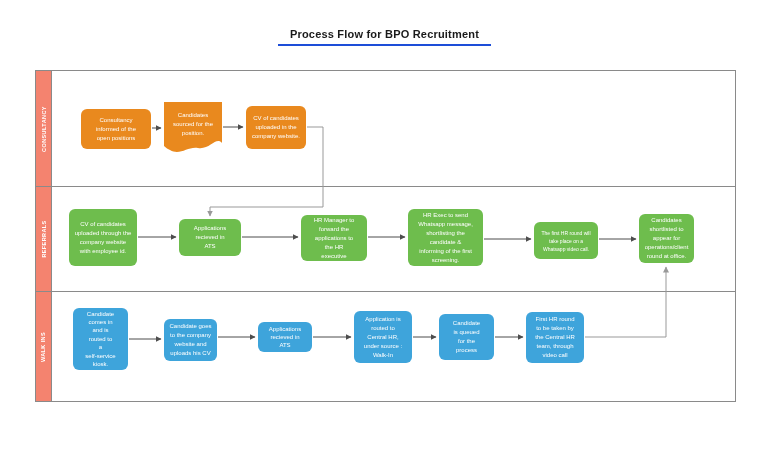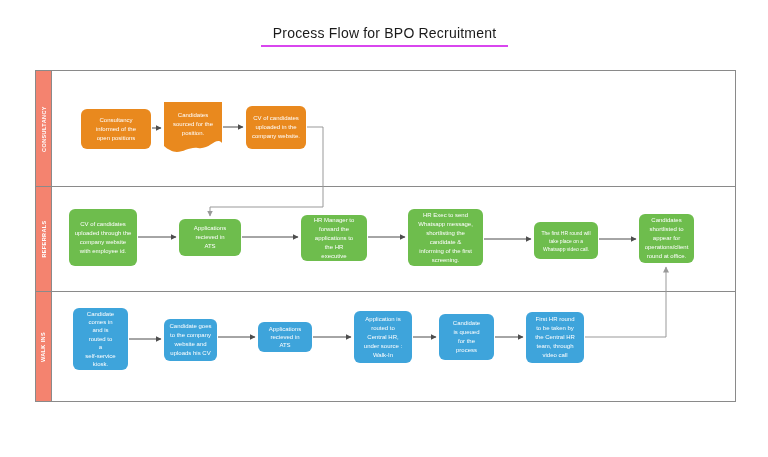--- a/index.html
+++ b/index.html
@@ -2,22 +2,22 @@
 <html><head>
 <meta charset="utf-8">
 <style>
   html,body{margin:0;padding:0;background:#ffffff;}
   .page{
     position:relative;width:768px;height:457px;background:#ffffff;overflow:hidden;
     font-family:"Liberation Sans",sans-serif;
   }
   .title-wrap{position:absolute;left:35px;top:24px;width:699px;text-align:center;}
   .title{
-    display:inline-block;font-size:14px;font-weight:normal;color:#1a1a1a;
-    padding:0 12px 4px 12px;border-bottom:2px solid #d946ef;letter-spacing:.2px;
+    display:inline-block;font-size:11px;font-weight:bold;color:#1a1a1a;
+    padding:0 12px 4px 12px;border-bottom:2px solid #1d4ed8;letter-spacing:.2px;
   }
   .frame{
     position:absolute;left:35px;top:70px;width:699px;height:330px;
     border:1px solid #8a8a8a;background:#ffffff;
   }
   .lane{position:absolute;left:0;width:699px;}
   .lane-1{top:0;height:115px;border-bottom:1px solid #8a8a8a;}
   .lane-2{top:116px;height:104px;border-bottom:1px solid #8a8a8a;}
   .lane-3{top:221px;height:109px;}
   .lane-label{

